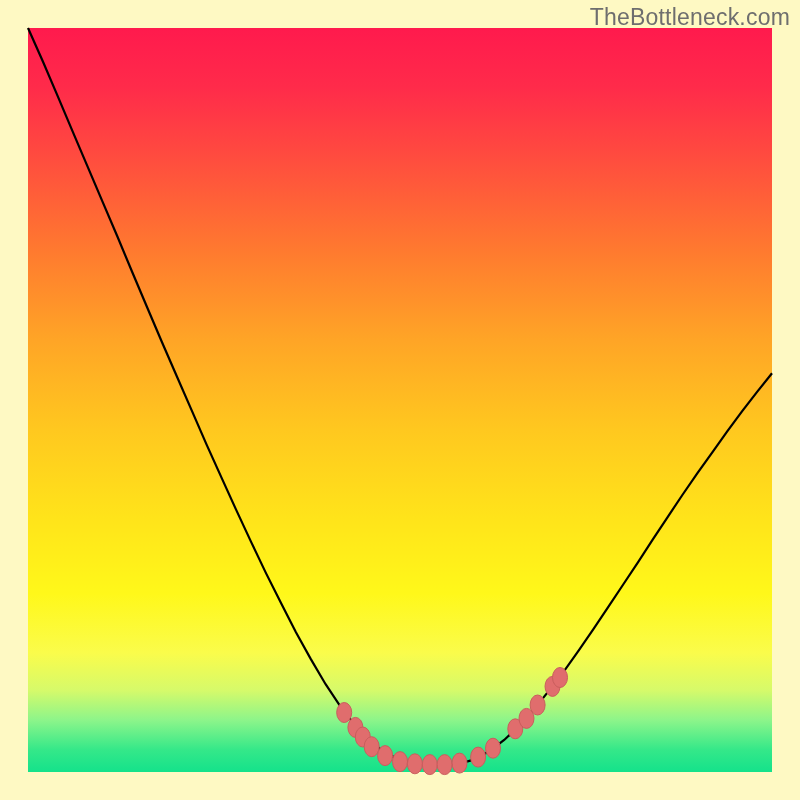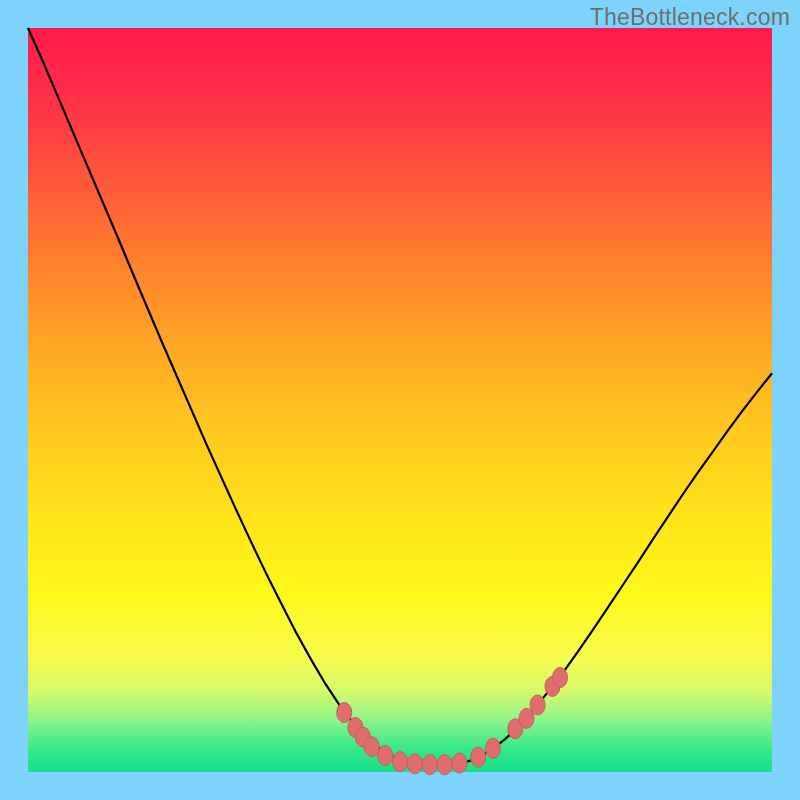--- a/index.html
+++ b/index.html
@@ -10,21 +10,21 @@
     background: #000;
     overflow: hidden;
     font-family: Arial, Helvetica, sans-serif;
   }
   .frame {
     position: absolute;
     top: 0;
     left: 0;
     width: 800px;
     height: 800px;
-    background: #7dd3fc;
+    background: #fef9c3;
   }
   .plot {
     position: absolute;
     
     top: 28px;
     left: 28px;
     width: 744px;
     height: 744px;
     background: linear-gradient(to bottom,
       #ff1a4d 0%,

